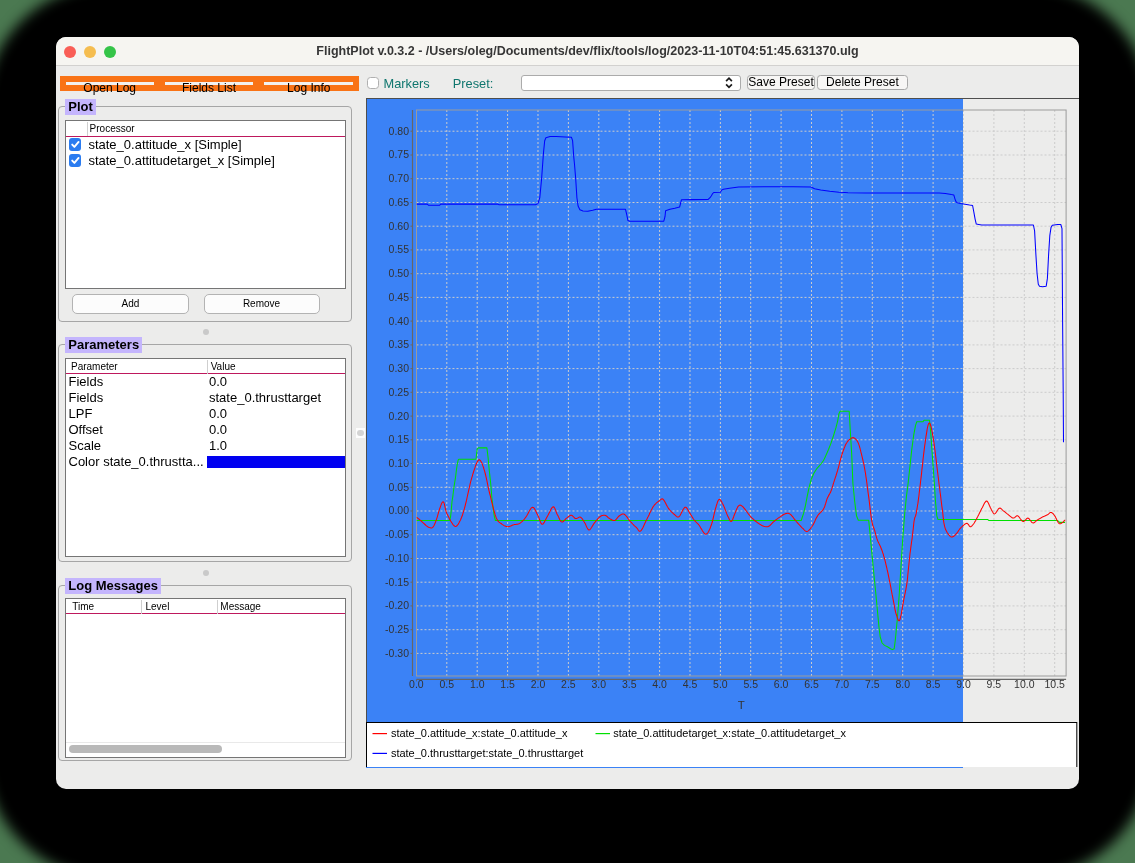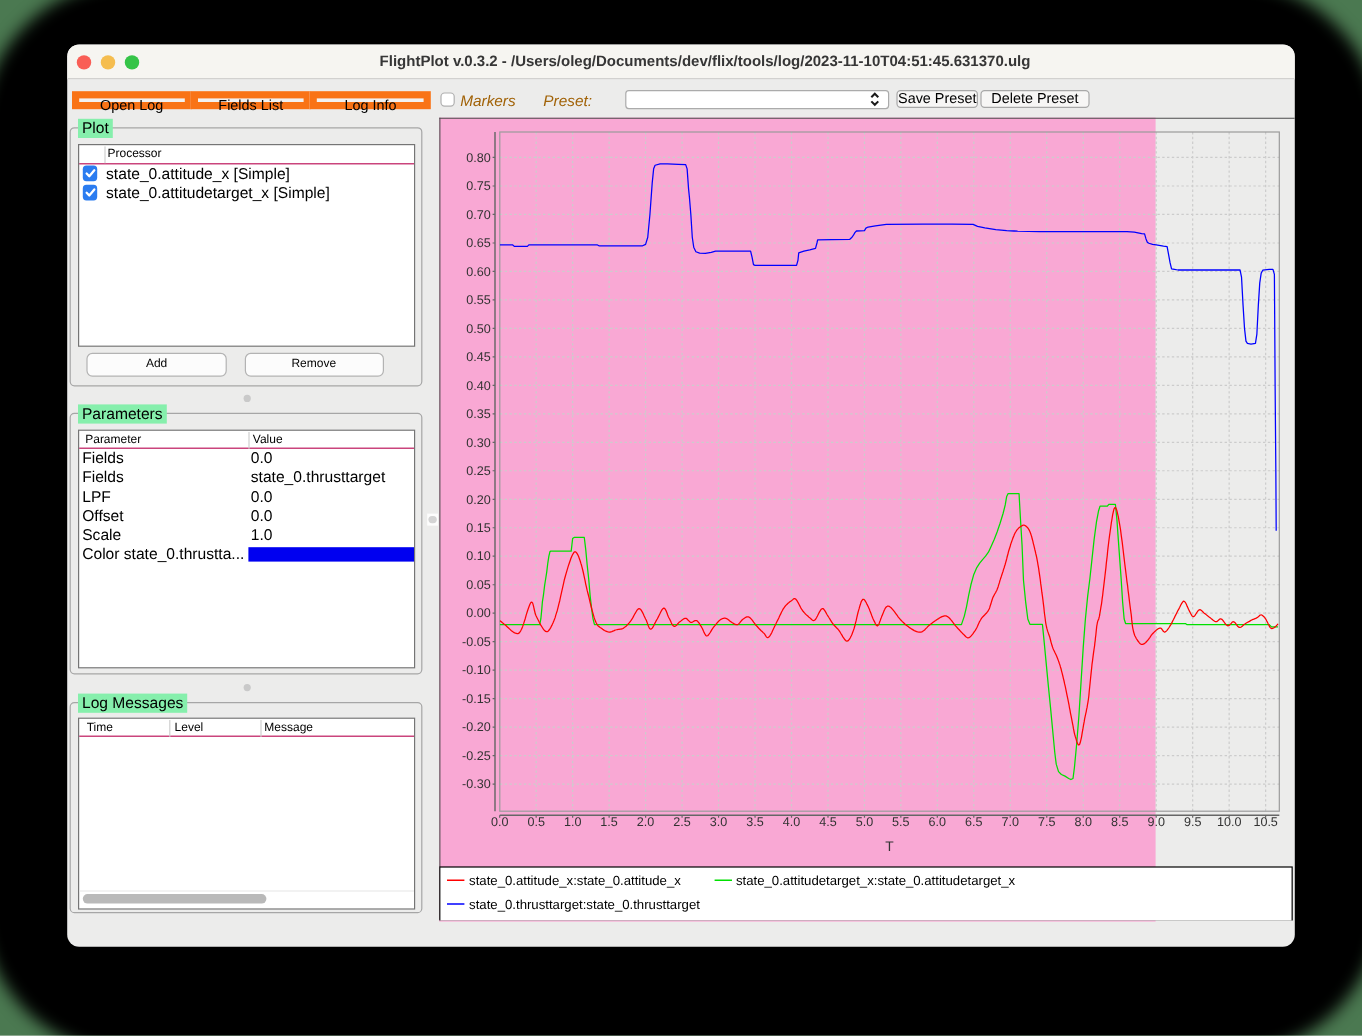--- a/index.html
+++ b/index.html
@@ -22,44 +22,44 @@
   border:6px solid #f97316; font-size:12px; color:#000; text-align:center;
   line-height:13.5px; }
 #combo { position:absolute; top:38px; height:15.5px; background:#fff;
   border:1px solid #ababab; border-radius:3px; }
 #combo .step { position:absolute; right:3px; top:0px; width:16px; height:13.5px; }
 .rbtn { position:absolute; top:37.8px; height:15.5px; background:#f7f6f5;
   border:1px solid #a8a8a8; border-radius:3.5px; font-size:12px; color:#000;
   text-align:center; line-height:13.8px; }
 #mcheck { position:absolute; left:310.8px; top:39.5px; width:12px; height:12px;
   background:#fff; border:1px solid #b0b0b0; border-radius:3.5px; }
-.tlabel { position:absolute; top:38.5px; font-size:12.8px; color:#a16207; line-height:15px;font-style:italic; }
+.tlabel { position:absolute; top:38.5px; font-size:12.8px; color:#0f766e; line-height:15px; }
 
 .tpanel { position:absolute; left:2.3px; width:294px;
   border:1px solid #a6a6a6; border-radius:4px; }
-.tlegend { position:absolute; top:-8px; left:6px; background:#86efac;
-  padding:0 3px; font-size:13px; color:#000; line-height:16px; }
+.tlegend { position:absolute; top:-8px; left:6px; background:#c4b5fd;
+  padding:0 3px; font-size:13px; color:#000; line-height:16px;font-weight:bold; }
 .tbl { position:absolute; background:#fff; border:1px solid #757575; }
 .hdr { position:absolute; left:0; top:0; right:0; font-size:10px; color:#000;
   border-bottom:1px solid #be185d; }
 .hdr span { position:absolute; top:0; }
 .vline { position:absolute; top:1px; width:1px; background:#cfcfcf; }
 .row { position:absolute; left:0; right:0; font-size:13px; color:#000; white-space:nowrap; }
 .cb { position:absolute; left:3px; width:12.6px; height:12.6px; border-radius:3px;
   background:#2b7cf0; }
 .cb svg { position:absolute; left:0; top:0; }
 .btn2 { position:absolute; background:#fcfcfc; border:1px solid #b3b3b3;
   border-radius:5px; font-size:10px; color:#000; text-align:center; }
 .sdot { position:absolute; width:6px; height:6px; border-radius:50%; background:#c9c9c9; }
 #vhandle { position:absolute; left:300px; top:391.1px; width:9px; height:10px;
   background:#fdfdfd; }
 #vhandle i { position:absolute; left:1.2px; top:1.7px; width:6.5px; height:6.5px;
   border-radius:50%; background:#d4d4d4; display:block; }
 #chartbox { position:absolute; left:309.7px; top:61px; width:597px; height:670px;
-  background:#f9a8d4;text-align:right; }
+  background:#3b82f6;text-align:right; }
 </style></head>
 <body>
 <div id="shadow"></div>
 <div id="win">
     <div id="titlebar">
       <div class="light" id="l1"></div>
       <div class="light" id="l2"></div>
       <div class="light" id="l3"></div>
       <div id="title">FlightPlot v.0.3.2 - /Users/oleg/Documents/dev/flix/tools/log/2023-11-10T04:51:45.631370.ulg</div>
     </div>

